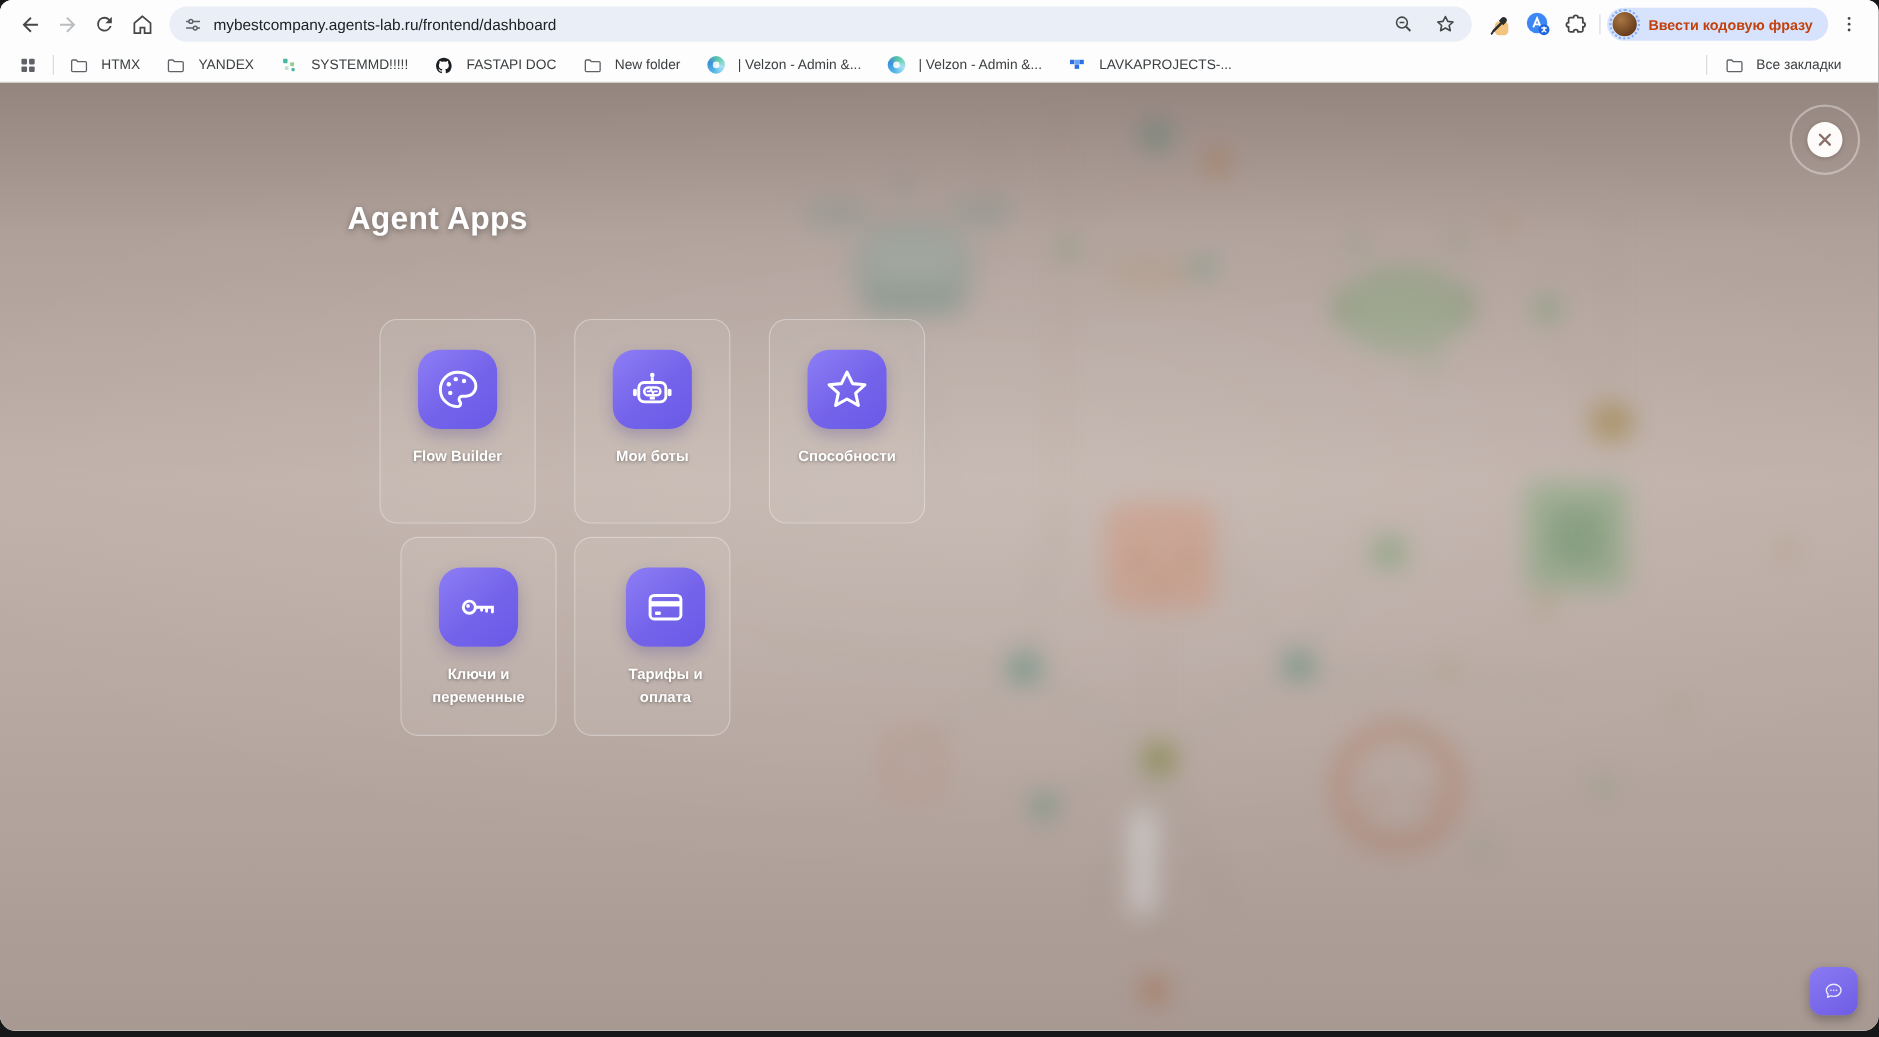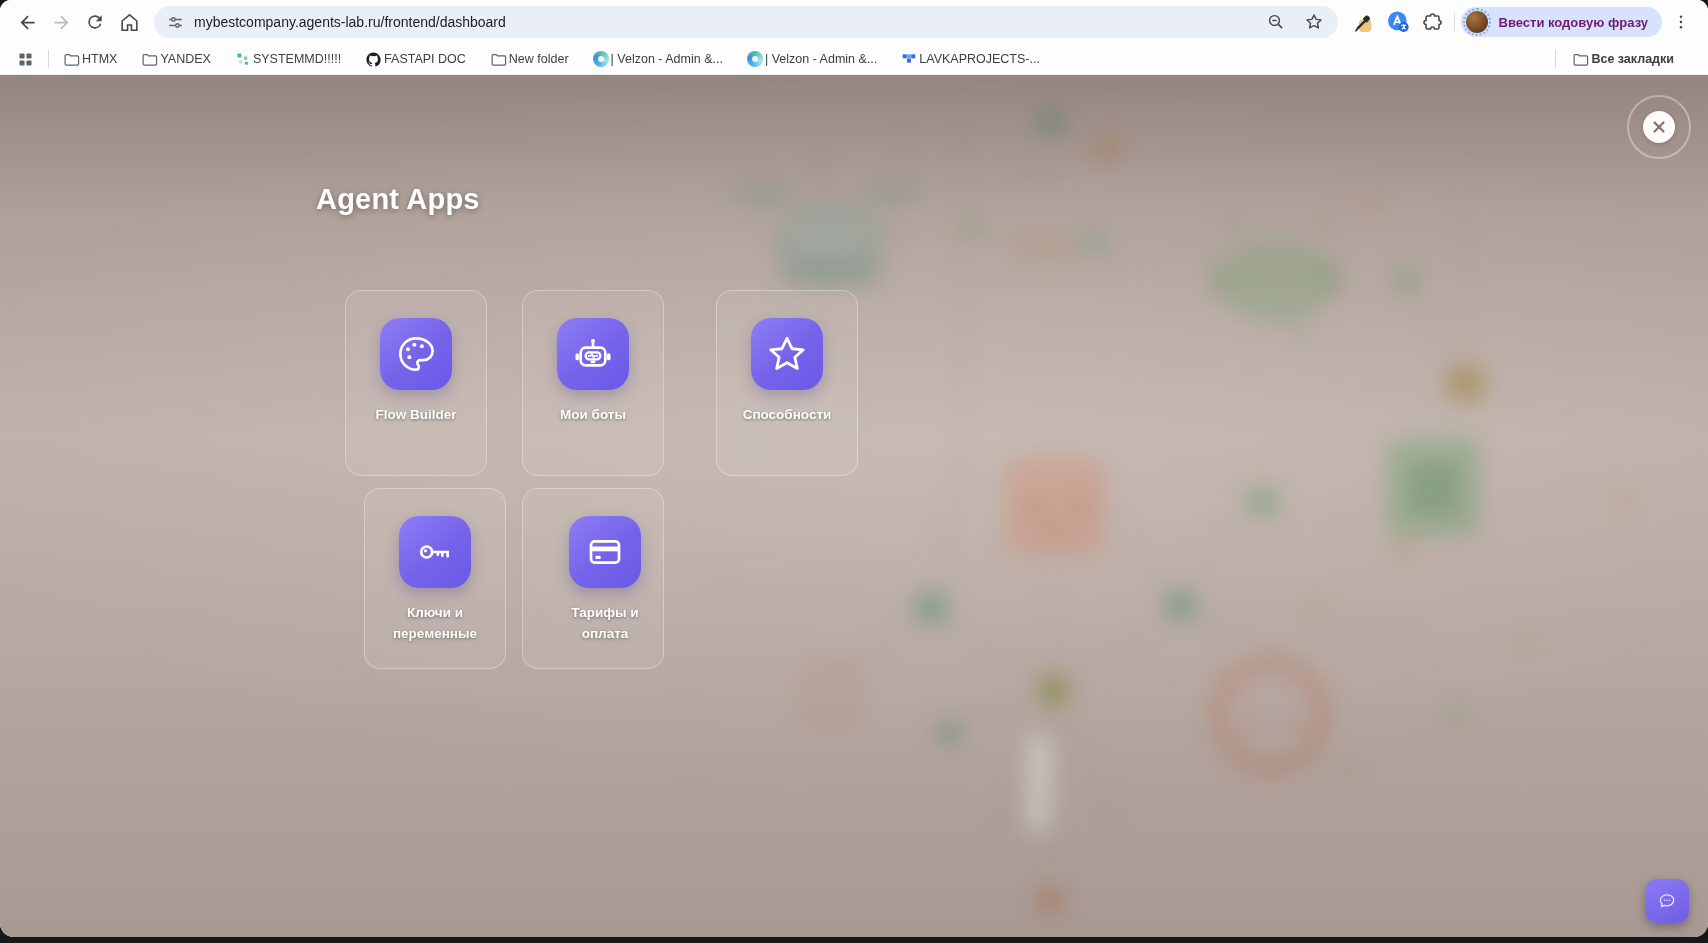--- a/index.html
+++ b/index.html
@@ -14,26 +14,26 @@
            align-items:center;padding:0 14px 0 12px;min-width:0;cursor:text;}
   .omni-url{flex:1;font-size:14px;color:#202124;white-space:nowrap;overflow:hidden;margin-left:9px;}
   .omni-icons{display:flex;align-items:center;gap:18px;}
   .ext-area{display:flex;align-items:center;gap:9px;margin:0 4px;}
   .chrome-sep{width:1px;height:18px;background:#d4d7dc;margin:0 6px;}
   .profile-pill{height:30px;background:#d7e3fc;border-radius:15px;display:flex;align-items:center;
                 padding:0 14px 0 2px;gap:8px;cursor:pointer;}
   .avatar-ring{width:28px;height:28px;border-radius:50%;border:2px dotted #86aef6;display:flex;
                align-items:center;justify-content:center;box-sizing:border-box;}
   .avatar{width:22px;height:22px;border-radius:50%;background:radial-gradient(circle at 35% 30%,#a97743,#6b3f1f 70%,#4b2a13);}
-  .profile-label{font-size:13px;color:#701a75;font-weight:600;white-space:nowrap;}
+  .profile-label{font-size:13px;color:#c2410c;font-weight:600;white-space:nowrap;}
   .bookmarks{height:30px;background:#fdfdfd;display:flex;align-items:center;padding:0 12px;
              border-bottom:1px solid #ececec;}
-  .bm{display:flex;align-items:center;gap:2px;font-size:12.5px;color:#3c4043;margin-right:24px;
+  .bm{display:flex;align-items:center;gap:12px;font-size:12.5px;color:#3c4043;margin-right:24px;
       white-space:nowrap;cursor:pointer;}
-  .bm-right{margin-right:0;margin-left:10px;font-weight:bold;}
+  .bm-right{margin-right:0;margin-left:10px;}
   .bm-spacer{flex:1;}
   .swirl{width:16px;height:16px;border-radius:50%;
          background:conic-gradient(from 200deg,#4fb6e8,#3d8fd8,#5fcba5,#a9e0f2,#4fb6e8);position:relative;}
   .swirl:after{content:"";position:absolute;left:5px;top:5px;width:6px;height:6px;border-radius:50%;
                background:rgba(255,255,255,.85);}
   
   .viewport{position:absolute;left:0;top:75px;width:1708px;height:862px;background:#d3c5bd;overflow:hidden;}
   .bg{position:absolute;inset:0;filter:blur(11px);z-index:1;}
   .s{position:absolute;border-radius:50%;}
   .ln{position:absolute;height:2px;transform-origin:0 50%;z-index:1;}
@@ -348,21 +348,21 @@
                 <rect x="1.5" y="11.6" width="2.1" height="4.2" rx="1" fill="#fff"></rect>
                 <rect x="20.4" y="11.6" width="2.1" height="4.2" rx="1" fill="#fff"></rect>
                 <rect x="7.6" y="11" width="8.8" height="4.2" rx="2.1" fill="none" stroke="#fff" stroke-width="1.4"></rect>
                 <polyline points="9,13.1 10.6,13.1 11.4,12.1 12.3,14 13.2,13.1 15,13.1" fill="none" stroke="#fff" stroke-width="1"></polyline>
                 <line x1="10.6" y1="16.7" x2="13.4" y2="16.7" stroke="#fff" stroke-width="1.6"></line>
               </svg>
         </div>
         <div class="tile-label">Мои боты</div>
       </div>
 
-      <div class="card r1" style="left:716px;top:215px;">
+      <div class="card r1" style="left:699px;top:215px;">
         <div class="tile-icon">
           <svg width="42" height="42" viewBox="0 0 24 24">
                 <polygon points="12,3 14.9,9 21.3,9.6 16.5,13.9 17.9,20.3 12,17 6.1,20.3 7.5,13.9 2.7,9.6 9.1,9" fill="none" stroke="#fff" stroke-width="1.6" stroke-linejoin="round"></polygon>
               </svg>
         </div>
         <div class="tile-label">Способности</div>
       </div>
 
 
 

